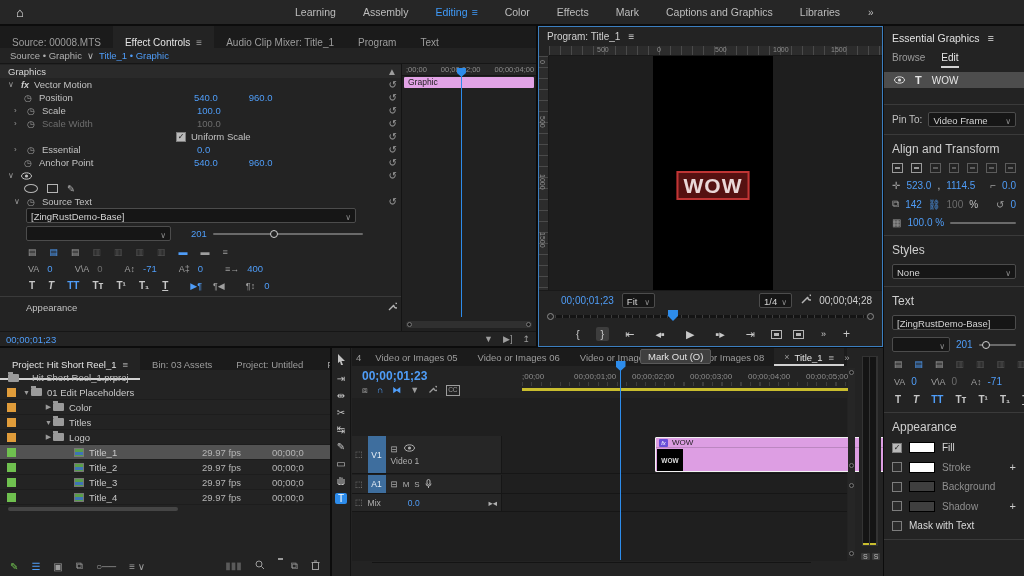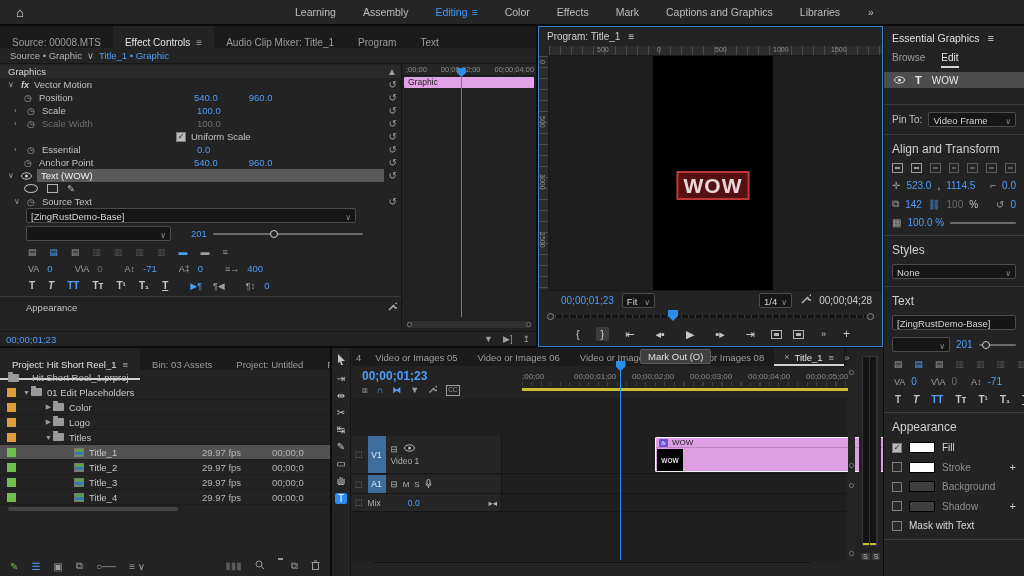--- a/index.html
+++ b/index.html
@@ -316,23 +316,20 @@
           <span class="reset">↺</span>
         </div>
         <div class="ecrow" style="padding:0 0 0 8px">
           <span class="tw">∨</span>
           <span class="eye">
               <svg width="11" height="8">
                 <ellipse cx="5.5" cy="4" rx="5" ry="3.2" fill="none" stroke="#c2c2c2"></ellipse>
                 <circle cx="5.5" cy="4" r="1.6" fill="#c2c2c2"></circle>
               </svg>
             </span>
-          <span class="ecrow sel" style="flex:1; padding-left:4px">
-              <span>Text (WOW)</span>
-            </span>
           <span class="reset">↺</span>
         </div>
         <div class="ecrow" style="padding-left:24px; gap:9px">
           <span style="width:14px;height:9px;border:1px solid #b5b5b5;border-radius:50%"></span>
           <span style="width:11px;height:9px;border:1px solid #b5b5b5"></span>
           <span style="color:#b5b5b5">✎</span>
         </div>
         <div class="ecrow" style="padding-left:14px">
           <span class="tw">∨</span>
           <span class="sw">◷</span>
@@ -658,29 +655,29 @@
         <span>01 Edit Placeholders</span>
       </div>
       <div class="prow">
         <span class="chip orange"></span>
         <span class="twisty" style="margin-left:22px">▶</span>
         <span class="folder"></span>
         <span>Color</span>
       </div>
       <div class="prow">
         <span class="chip orange"></span>
+        <span class="twisty" style="margin-left:22px">▼</span>
+        <span class="folder"></span>
+        <span>Titles</span>
+      </div>
+      <div class="prow">
+        <span class="chip orange"></span>
         <span class="twisty" style="margin-left:22px">▶</span>
         <span class="folder"></span>
         <span>Logo</span>
-      </div>
-      <div class="prow">
-        <span class="chip orange"></span>
-        <span class="twisty" style="margin-left:22px">▼</span>
-        <span class="folder"></span>
-        <span>Titles</span>
       </div>
       <div class="prow sel">
         <span class="chip green"></span>
         <span class="titleicon" style="margin-left:52px"></span>
         <span>Title_1</span>
         <span class="rate">29.97 fps</span>
         <span class="start">00;00;0</span>
       </div>
       <div class="prow">
         <span class="chip green"></span>

